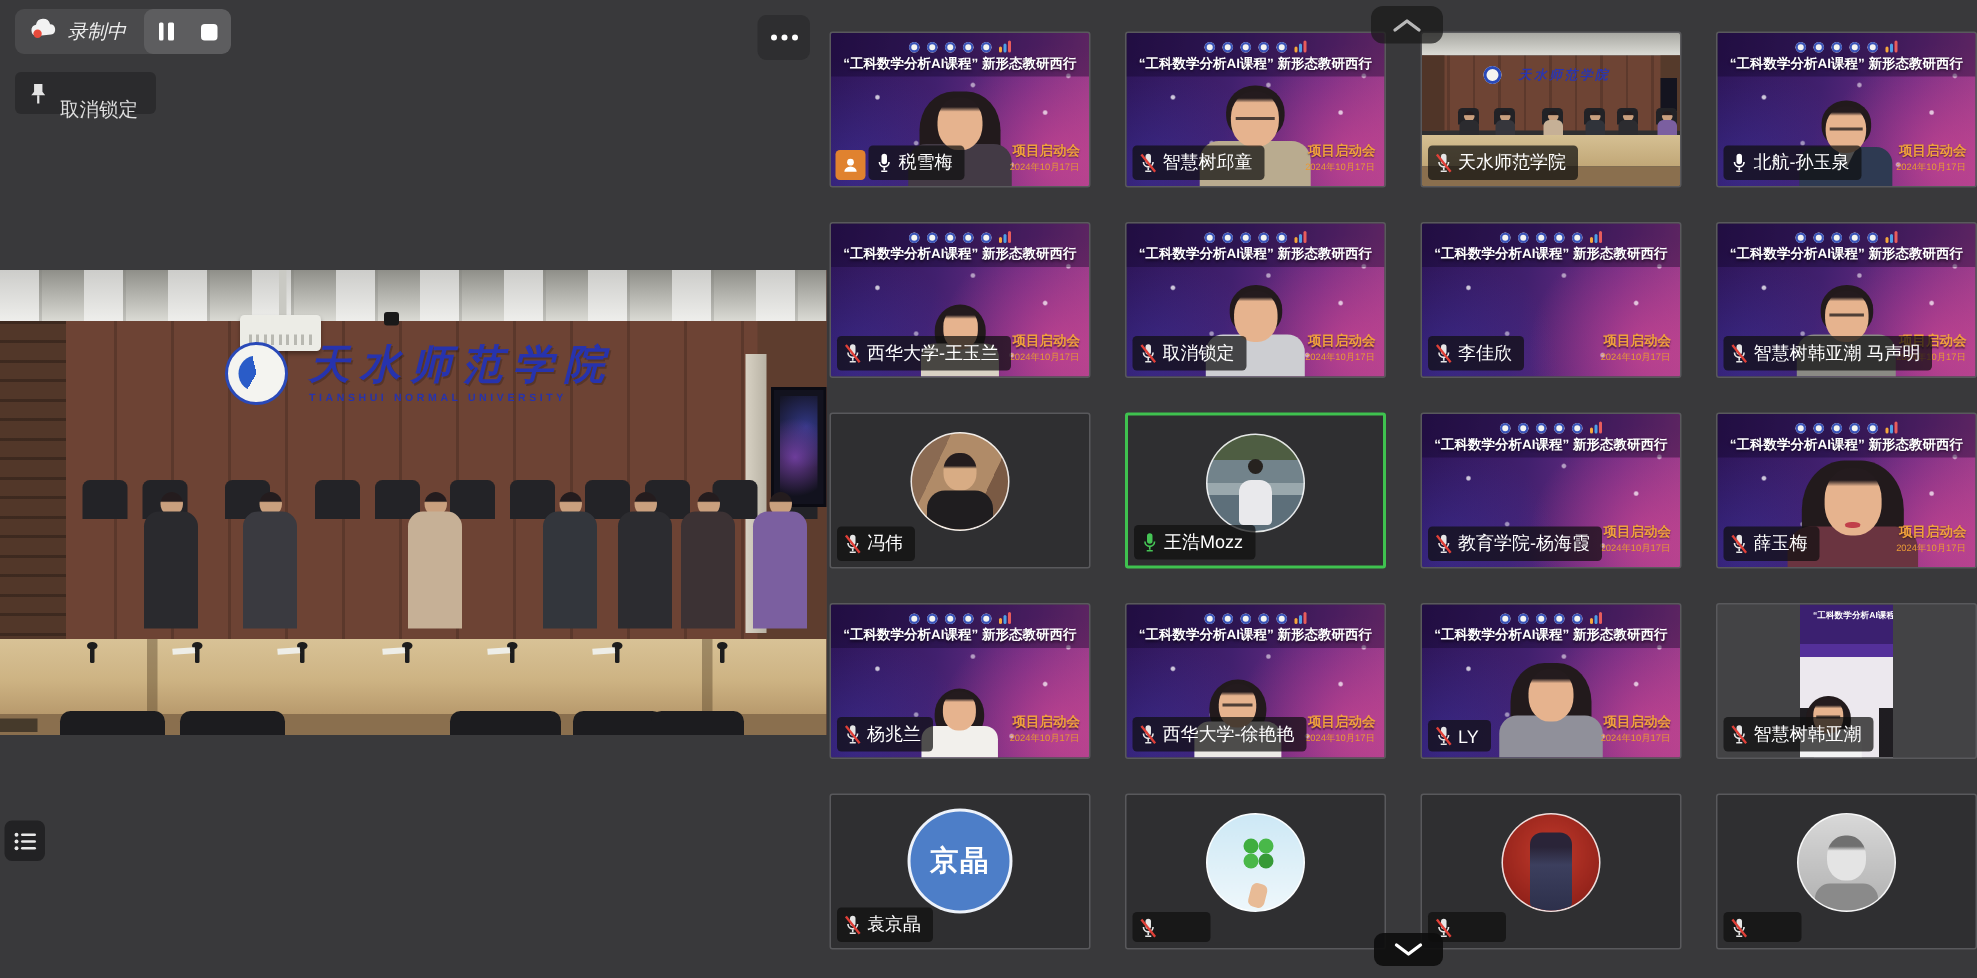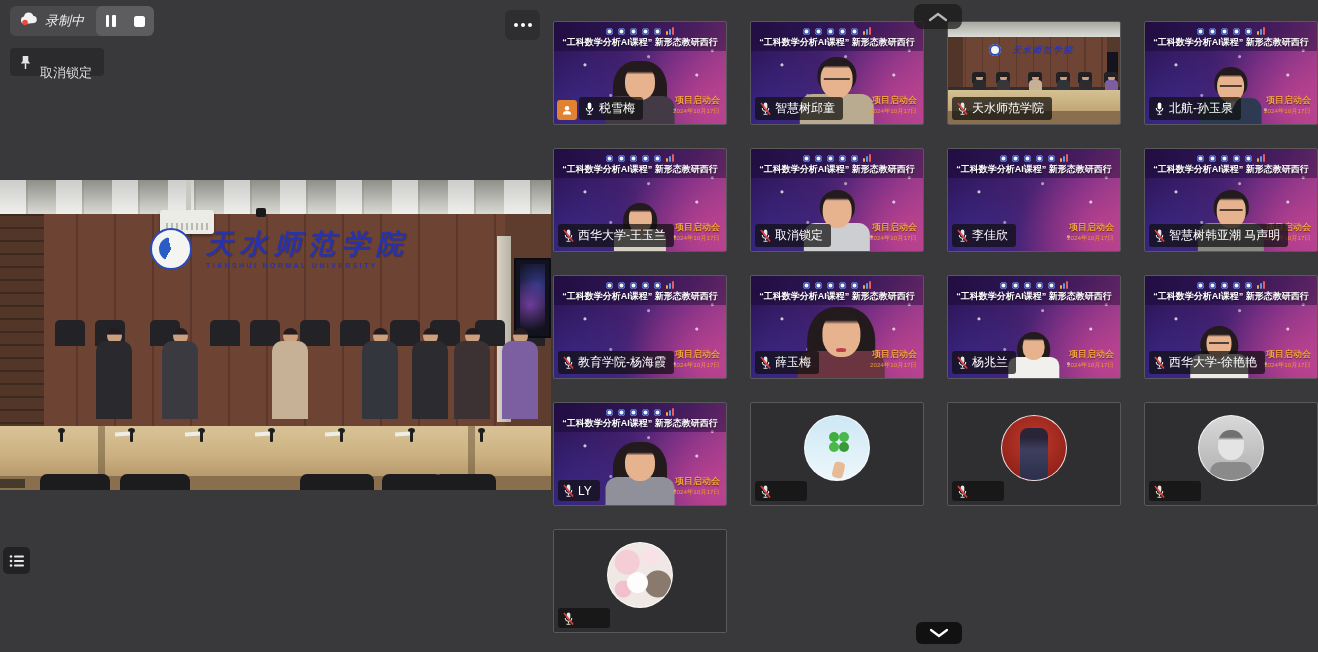--- a/index.html
+++ b/index.html
@@ -657,20 +657,45 @@
     <svg class="mic" viewBox="0 0 12 16" width="11" height="15">
     <rect x="4" y="1.5" width="4" height="7.5" rx="2" fill="#e6e6e6"></rect>
     <path d="M2.5 7.5a3.5 3.5 0 0 0 7 0" fill="none" stroke="#e6e6e6" stroke-width="1.2"></path>
     <line x1="6" y1="11.5" x2="6" y2="13.5" stroke="#e6e6e6" stroke-width="1.2"></line>
     <line x1="3.8" y1="14.2" x2="8.2" y2="14.2" stroke="#e6e6e6" stroke-width="1.2"></line>
     <line x1="1" y1="2" x2="11" y2="14.5" stroke="#e04038" stroke-width="1.7"></line>
         </svg>
         <span>智慧树韩亚潮 马声明</span>
       </div>
     </div>
+    <div class="tile">
+      <div class="avatar av-man-photo"></div>
+      <div class="label">
+    <svg class="mic" viewBox="0 0 12 16" width="11" height="15">
+    <rect x="4" y="1.5" width="4" height="7.5" rx="2" fill="#e6e6e6"></rect>
+    <path d="M2.5 7.5a3.5 3.5 0 0 0 7 0" fill="none" stroke="#e6e6e6" stroke-width="1.2"></path>
+    <line x1="6" y1="11.5" x2="6" y2="13.5" stroke="#e6e6e6" stroke-width="1.2"></line>
+    <line x1="3.8" y1="14.2" x2="8.2" y2="14.2" stroke="#e6e6e6" stroke-width="1.2"></line>
+    <line x1="1" y1="2" x2="11" y2="14.5" stroke="#e04038" stroke-width="1.7"></line>
+        </svg>
+        <span>冯伟</span>
+      </div>
+    </div>
+    <div class="tile active">
+      <div class="avatar av-lake-person"></div>
+      <div class="label">
+    <svg class="mic" viewBox="0 0 12 16" width="11" height="15">
+    <rect x="4" y="1.5" width="4" height="7.5" rx="2" fill="#45c455"></rect>
+    <path d="M2.5 7.5a3.5 3.5 0 0 0 7 0" fill="none" stroke="#45c455" stroke-width="1.2"></path>
+    <line x1="6" y1="11.5" x2="6" y2="13.5" stroke="#45c455" stroke-width="1.2"></line>
+    <line x1="3.8" y1="14.2" x2="8.2" y2="14.2" stroke="#45c455" stroke-width="1.2"></line>
+    </svg>
+        <span>王浩Mozz</span>
+      </div>
+    </div>
     <div class="tile purple">
       <div class="banner">
     <div class="logos">
       <i class="lg"></i>
           <i class="lg"></i>
           <i class="lg"></i>
           <i class="lg"></i>
           <i class="lg"></i>
       <span class="lg-bars">
             <i></i>
@@ -840,20 +865,59 @@
   </div>
       <div class="label">
     <svg class="mic" viewBox="0 0 12 16" width="11" height="15">
     <rect x="4" y="1.5" width="4" height="7.5" rx="2" fill="#e6e6e6"></rect>
     <path d="M2.5 7.5a3.5 3.5 0 0 0 7 0" fill="none" stroke="#e6e6e6" stroke-width="1.2"></path>
     <line x1="6" y1="11.5" x2="6" y2="13.5" stroke="#e6e6e6" stroke-width="1.2"></line>
     <line x1="3.8" y1="14.2" x2="8.2" y2="14.2" stroke="#e6e6e6" stroke-width="1.2"></line>
     <line x1="1" y1="2" x2="11" y2="14.5" stroke="#e04038" stroke-width="1.7"></line>
         </svg>
         <span>LY</span>
+      </div>
+    </div>
+    <div class="tile portrait-bg">
+      <div class="strip hyc">
+        <div class="hyc-title">“工科数学分析AI课程” 新形态教研西行</div>
+        <div class="person" style="width:46.8px;height:40.95px;transform:translateX(calc(-50% + -12px)) translateY(0px);">
+    <div class="hair" style="width:29.25px;height:30.225px;border-radius:50% 50% 44% 44%;"></div>
+    <div class="torso" style="width:44.849999999999994px;height:18.525px;border-radius:7.800000000000001px 7.800000000000001px 0 0;background:#f4f4f4;">
+      </div>
+    <div class="face" style="width:19.5px;height:23.009999999999998px;top:2.34px;background:linear-gradient(180deg,#241b1e 0 18%, #e6b38e 27%);"></div>
+    <div class="glasses" style="width:15.600000000000001px;top:12.870000000000001px;"></div>
+
+  </div>
+        <div class="hyc-card"></div>
+      </div>
+      <div class="label">
+    <svg class="mic" viewBox="0 0 12 16" width="11" height="15">
+    <rect x="4" y="1.5" width="4" height="7.5" rx="2" fill="#e6e6e6"></rect>
+    <path d="M2.5 7.5a3.5 3.5 0 0 0 7 0" fill="none" stroke="#e6e6e6" stroke-width="1.2"></path>
+    <line x1="6" y1="11.5" x2="6" y2="13.5" stroke="#e6e6e6" stroke-width="1.2"></line>
+    <line x1="3.8" y1="14.2" x2="8.2" y2="14.2" stroke="#e6e6e6" stroke-width="1.2"></line>
+    <line x1="1" y1="2" x2="11" y2="14.5" stroke="#e04038" stroke-width="1.7"></line>
+        </svg>
+        <span>智慧树韩亚潮</span>
+      </div>
+    </div>
+    <div class="tile">
+      <div class="avatar initials">
+        <span>京晶</span>
+      </div>
+      <div class="label">
+    <svg class="mic" viewBox="0 0 12 16" width="11" height="15">
+    <rect x="4" y="1.5" width="4" height="7.5" rx="2" fill="#e6e6e6"></rect>
+    <path d="M2.5 7.5a3.5 3.5 0 0 0 7 0" fill="none" stroke="#e6e6e6" stroke-width="1.2"></path>
+    <line x1="6" y1="11.5" x2="6" y2="13.5" stroke="#e6e6e6" stroke-width="1.2"></line>
+    <line x1="3.8" y1="14.2" x2="8.2" y2="14.2" stroke="#e6e6e6" stroke-width="1.2"></line>
+    <line x1="1" y1="2" x2="11" y2="14.5" stroke="#e04038" stroke-width="1.7"></line>
+        </svg>
+        <span>袁京晶</span>
       </div>
     </div>
     <div class="tile">
       <div class="avatar av-clover"></div>
       <div class="label stub">
         <svg class="mic" viewBox="0 0 12 16" width="11" height="15">
     <rect x="4" y="1.5" width="4" height="7.5" rx="2" fill="#e6e6e6"></rect>
     <path d="M2.5 7.5a3.5 3.5 0 0 0 7 0" fill="none" stroke="#e6e6e6" stroke-width="1.2"></path>
     <line x1="6" y1="11.5" x2="6" y2="13.5" stroke="#e6e6e6" stroke-width="1.2"></line>
     <line x1="3.8" y1="14.2" x2="8.2" y2="14.2" stroke="#e6e6e6" stroke-width="1.2"></line>

